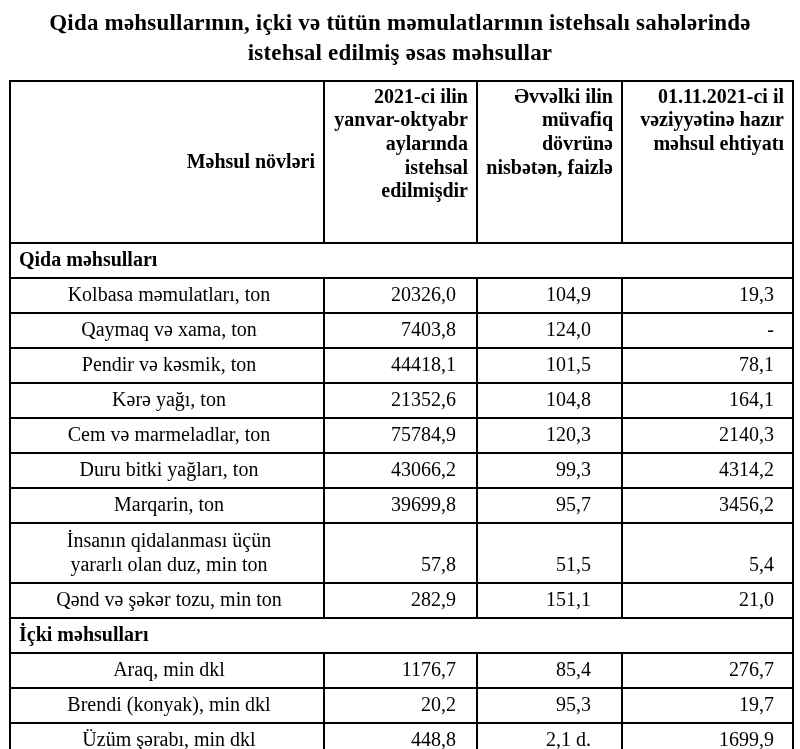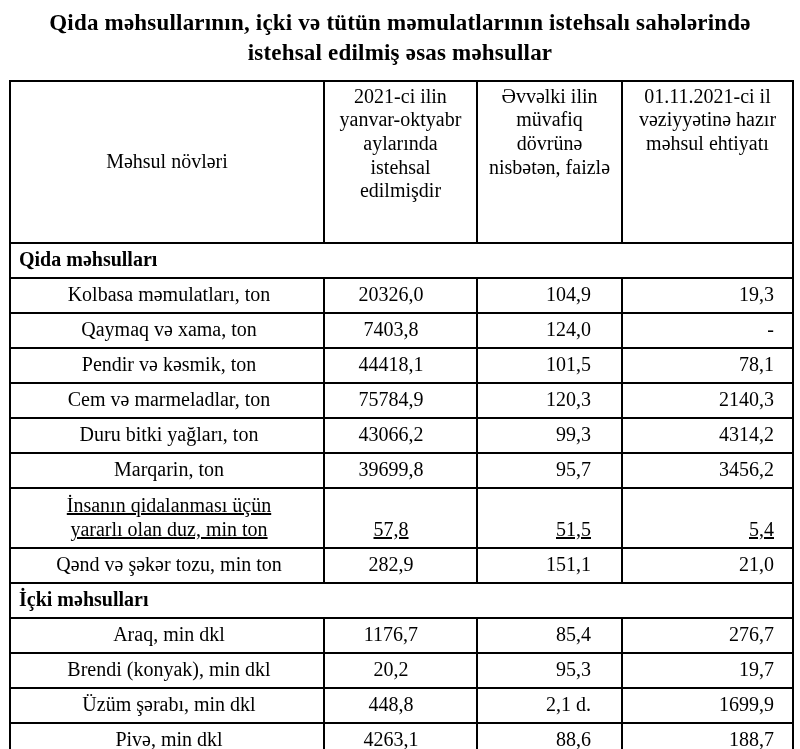--- a/index.html
+++ b/index.html
@@ -34,50 +34,49 @@
     background: #ffffff;
   }
   .data-table th,
   .data-table td {
     border: 2px solid #000000;
     font-size: 20px;
     color: #000000;
     overflow: hidden;
   }
   .data-table th {
-    font-weight: normal;
-    text-align: center;
+    font-weight: bold;
+    text-align: right;
     vertical-align: top;
     padding: 3px 8px;
     line-height: 1.18;
     height: 162px;
     box-sizing: border-box;
   }
   .data-table th.col-head-name {
     vertical-align: middle;
   }
   .data-table td {
     vertical-align: bottom;
     line-height: 24px;
     padding-top: 2px;
     padding-bottom: 6px;
     height: 25px;
   }
   tr.tall td {
     height: 50px;
-    text-decoration: underline;
   }
   td.cell-name {
     text-align: center;
     padding-left: 8px;
     padding-right: 4px;
     white-space: pre-line;
   }
   td.cell-produced {
-    text-align: center;
+    text-align: right;
     padding-right: 20px;
   }
   td.cell-percent {
     text-align: right;
     padding-right: 30px;
   }
   td.cell-stock {
     text-align: right;
     padding-right: 18px;
   }
@@ -125,20 +124,26 @@
           <td class="cell-percent">124,0</td>
           <td class="cell-stock">-</td>
         </tr>
         <tr>
           <td class="cell-name">Pendir və kəsmik, ton</td>
           <td class="cell-produced">44418,1</td>
           <td class="cell-percent">101,5</td>
           <td class="cell-stock">78,1</td>
         </tr>
         <tr>
+          <td class="cell-name">Kərə yağı, ton</td>
+          <td class="cell-produced">21352,6</td>
+          <td class="cell-percent">104,8</td>
+          <td class="cell-stock">164,1</td>
+        </tr>
+        <tr>
           <td class="cell-name">Cem və marmeladlar, ton</td>
           <td class="cell-produced">75784,9</td>
           <td class="cell-percent">120,3</td>
           <td class="cell-stock">2140,3</td>
         </tr>
         <tr>
           <td class="cell-name">Duru bitki yağları, ton</td>
           <td class="cell-produced">43066,2</td>
           <td class="cell-percent">99,3</td>
           <td class="cell-stock">4314,2</td>

